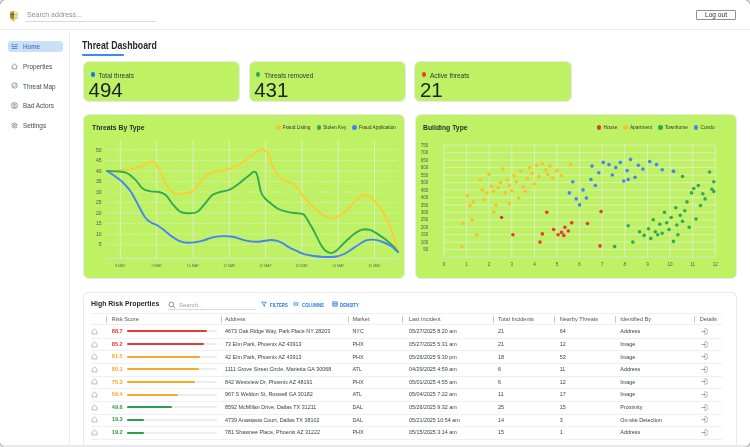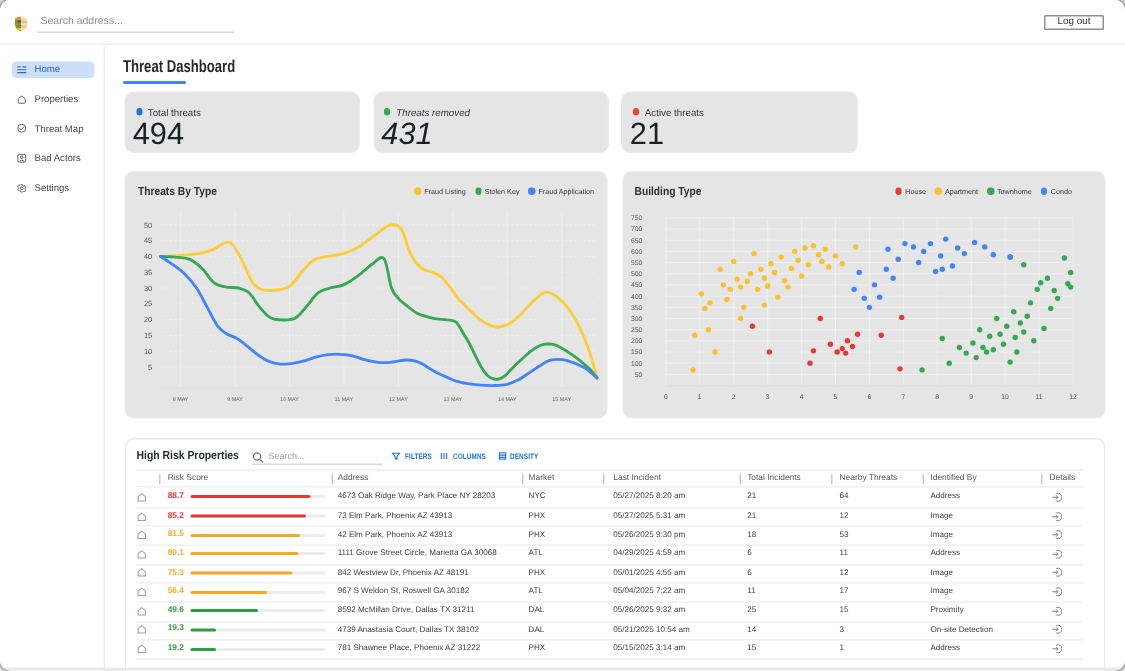--- a/index.html
+++ b/index.html
@@ -14,21 +14,21 @@
 #logout { position:absolute; left:696px; top:9.5px; width:40px; height:10px; border:1px solid #909090; border-radius:1px; font-size:6.6px; color:#333; text-align:center; line-height:8.8px; }
 
 #sidebar { position:absolute; left:0; top:31px; width:70px; height:416px; background:#fff; border-right:1px solid #ececec; }
 .nav { position:absolute; left:8px; width:55px; height:11px; border-radius:3px; }
 .nav .ic { position:absolute; left:3px; top:2px; width:7px; height:7px; }
 .nav .tx { position:absolute; left:15px; top:2.2px; font-size:6.4px; color:#414b55; }
 .nav.active { background:#cbdff7; }
 .nav.active .tx { color:#2a6bbd; }
 #title { position:absolute; left:82px; top:38.5px; font-size:11.5px; font-weight:bold; color:#24292e; transform:scaleX(0.76); transform-origin:0 0; white-space:nowrap; }
 #titleline { position:absolute; left:82px; top:54px; width:42px; height:2px; background:#4285f4; border-radius:1px; }
-.card { position:absolute; background:#e5e5e5; border:1px solid #e9e9e9; border-radius:6px; }
+.card { position:absolute; background:#bef264; border:1px solid #e9e9e9; border-radius:6px; }
 .stat { top:61px; width:157.2px; height:41px; }
 .stat .dot { position:absolute; left:6.6px; top:10.4px; width:4.2px; height:4.2px; border-radius:50%; }
 .stat .lb { position:absolute; left:14.5px; top:9.5px; font-size:6.5px; color:#30343a; }
 .stat .num { position:absolute; left:4.5px; top:16.3px; font-size:20.5px; color:#1d2126; letter-spacing:0px; }
 .chartcard { top:114px; width:322px; height:165px; }
 .ctitle { position:absolute; left:7.5px; top:8.2px; font-size:7.8px; font-weight:bold; color:#2a2e33; transform:scaleX(0.875); transform-origin:0 0; white-space:nowrap; }
 .legend { position:absolute; top:10px; right:8px; font-size:4.8px; color:#333; }
 .legend span.d { display:inline-block; width:4.6px; height:4.6px; border-radius:50%; margin:0 2px 0 6px; vertical-align:-0.5px; }
 
 #tablecard { position:absolute; left:83px; top:292px; width:654px; height:158px; background:#fff; border:1px solid #e9e9e9; border-radius:6px 6px 0 0; border-bottom:none; }
@@ -103,21 +103,21 @@
     </div>
   </div>
   <div id="title">Threat Dashboard</div>
   <div id="titleline"></div>
 
   <div class="card stat" style="left:83px;">
     <div class="dot" style="background:#1a73e8;"></div>
       <div class="lb">Total threats</div>
       <div class="num">494</div>
   </div>
-  <div class="card stat" style="left:248.7px;font-style:italic;">
+  <div class="card stat" style="left:248.7px;">
     <div class="dot" style="background:#34a853;"></div>
       <div class="lb">Threats removed</div>
       <div class="num">431</div>
   </div>
   <div class="card stat" style="left:414.4px;">
     <div class="dot" style="background:#ea4335;"></div>
       <div class="lb">Active threats</div>
       <div class="num">21</div>
   </div>
 

